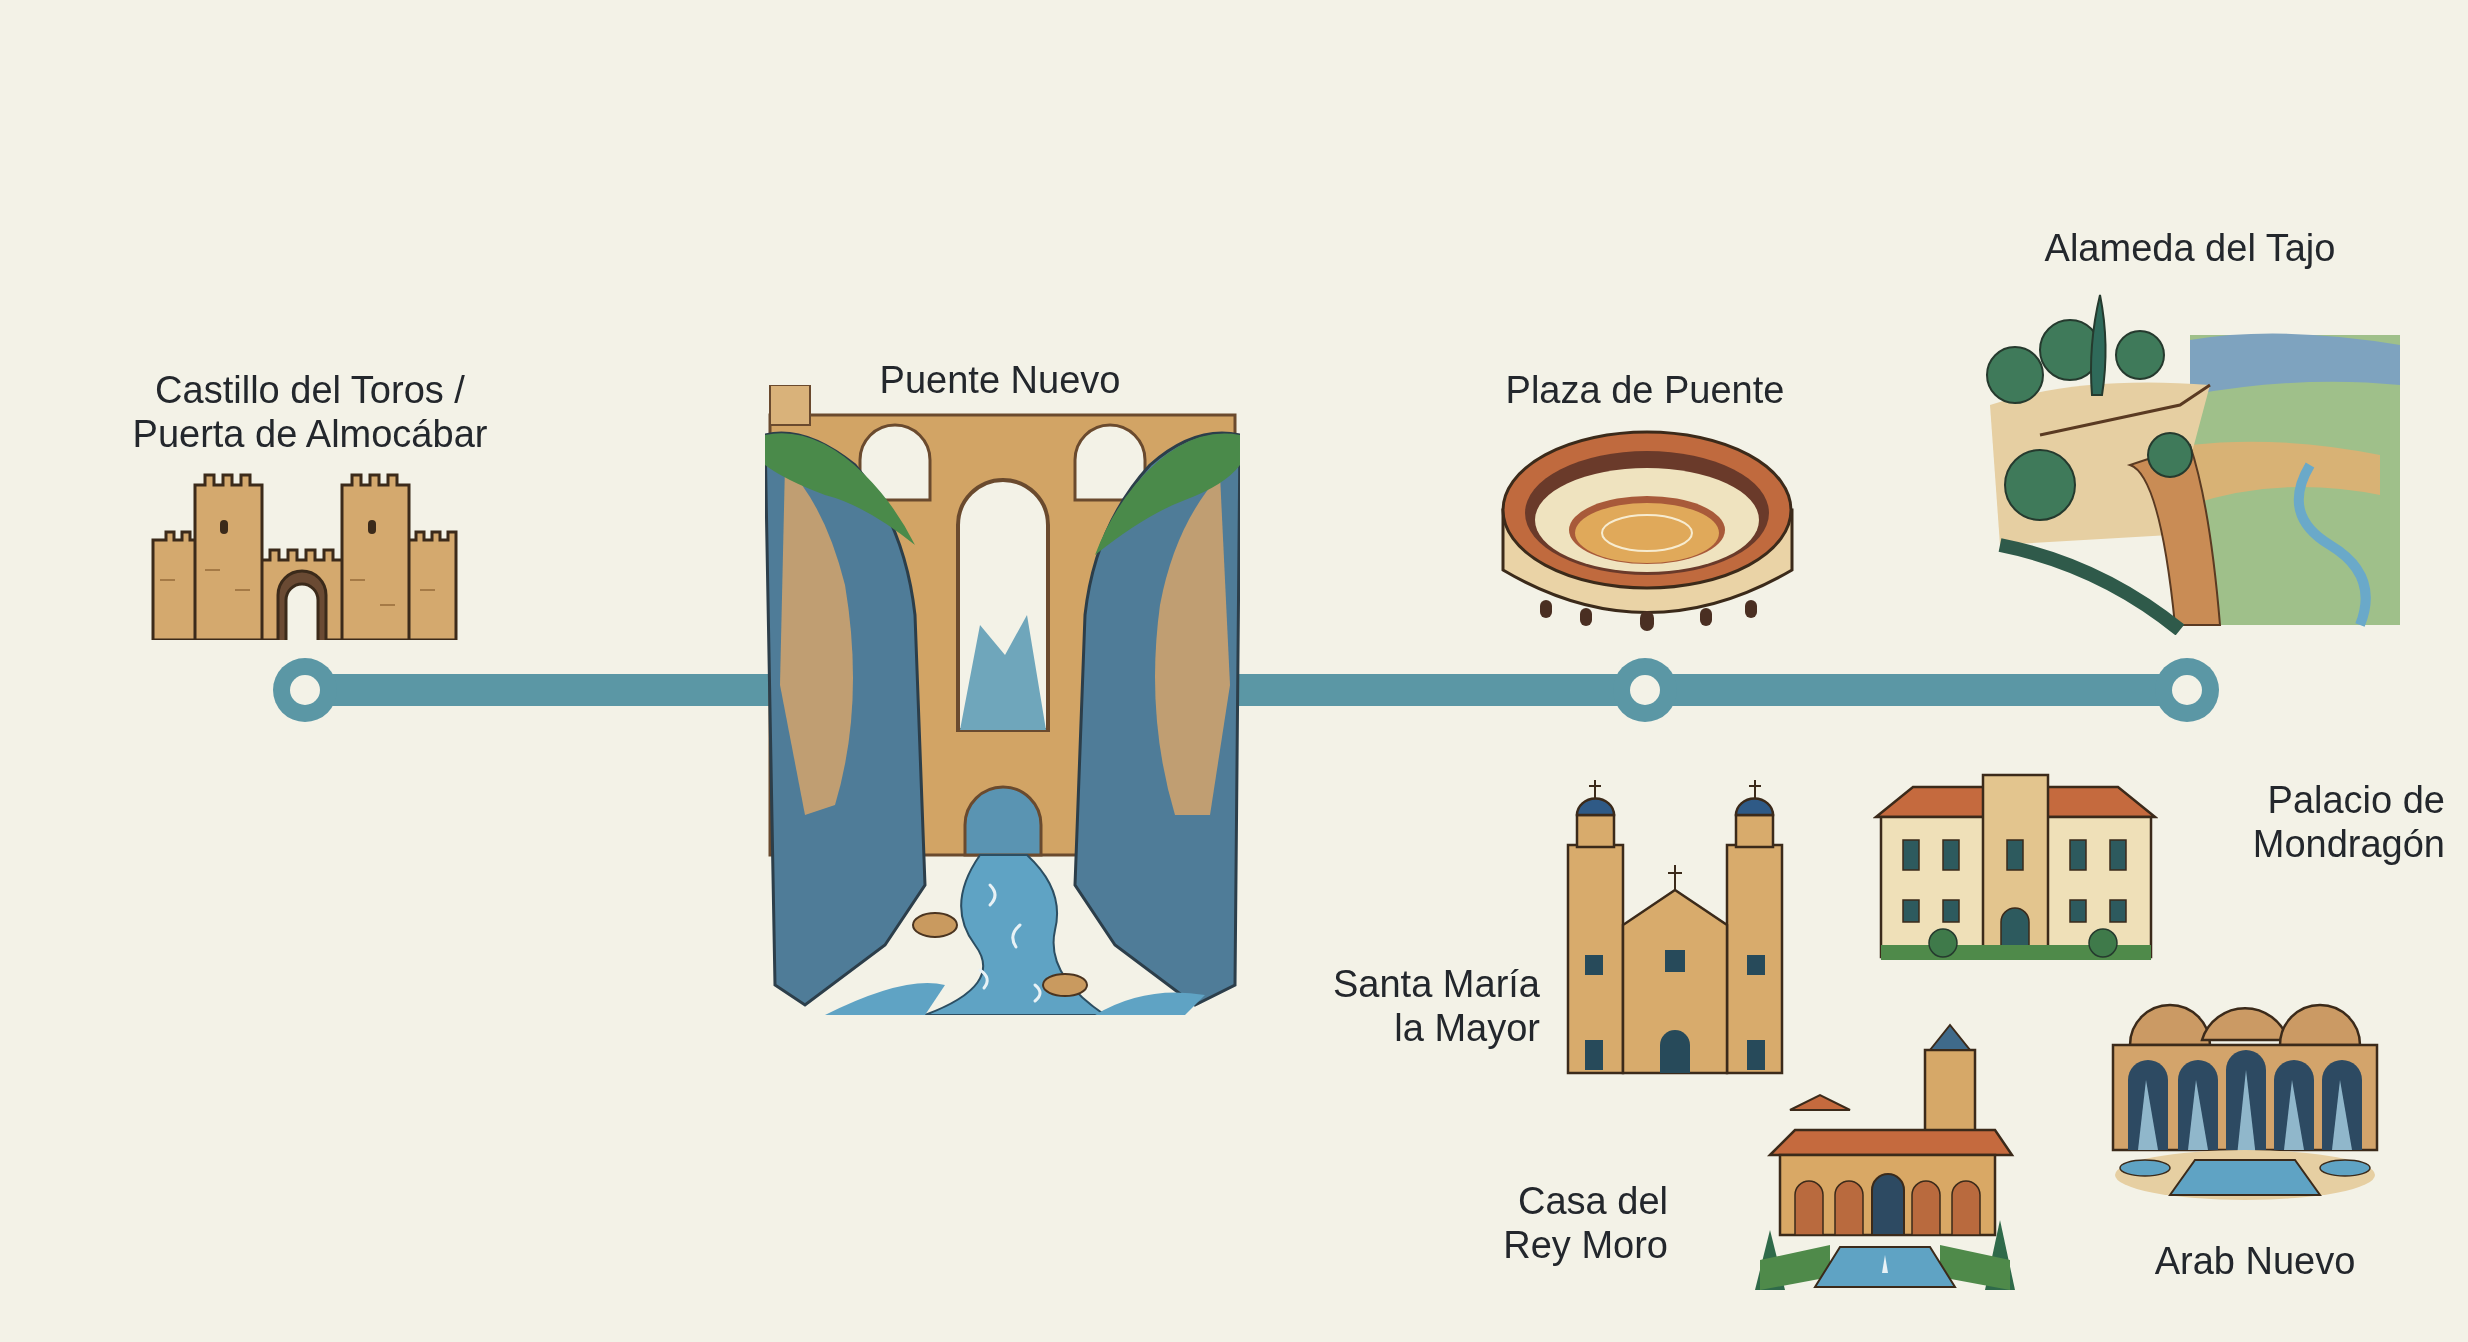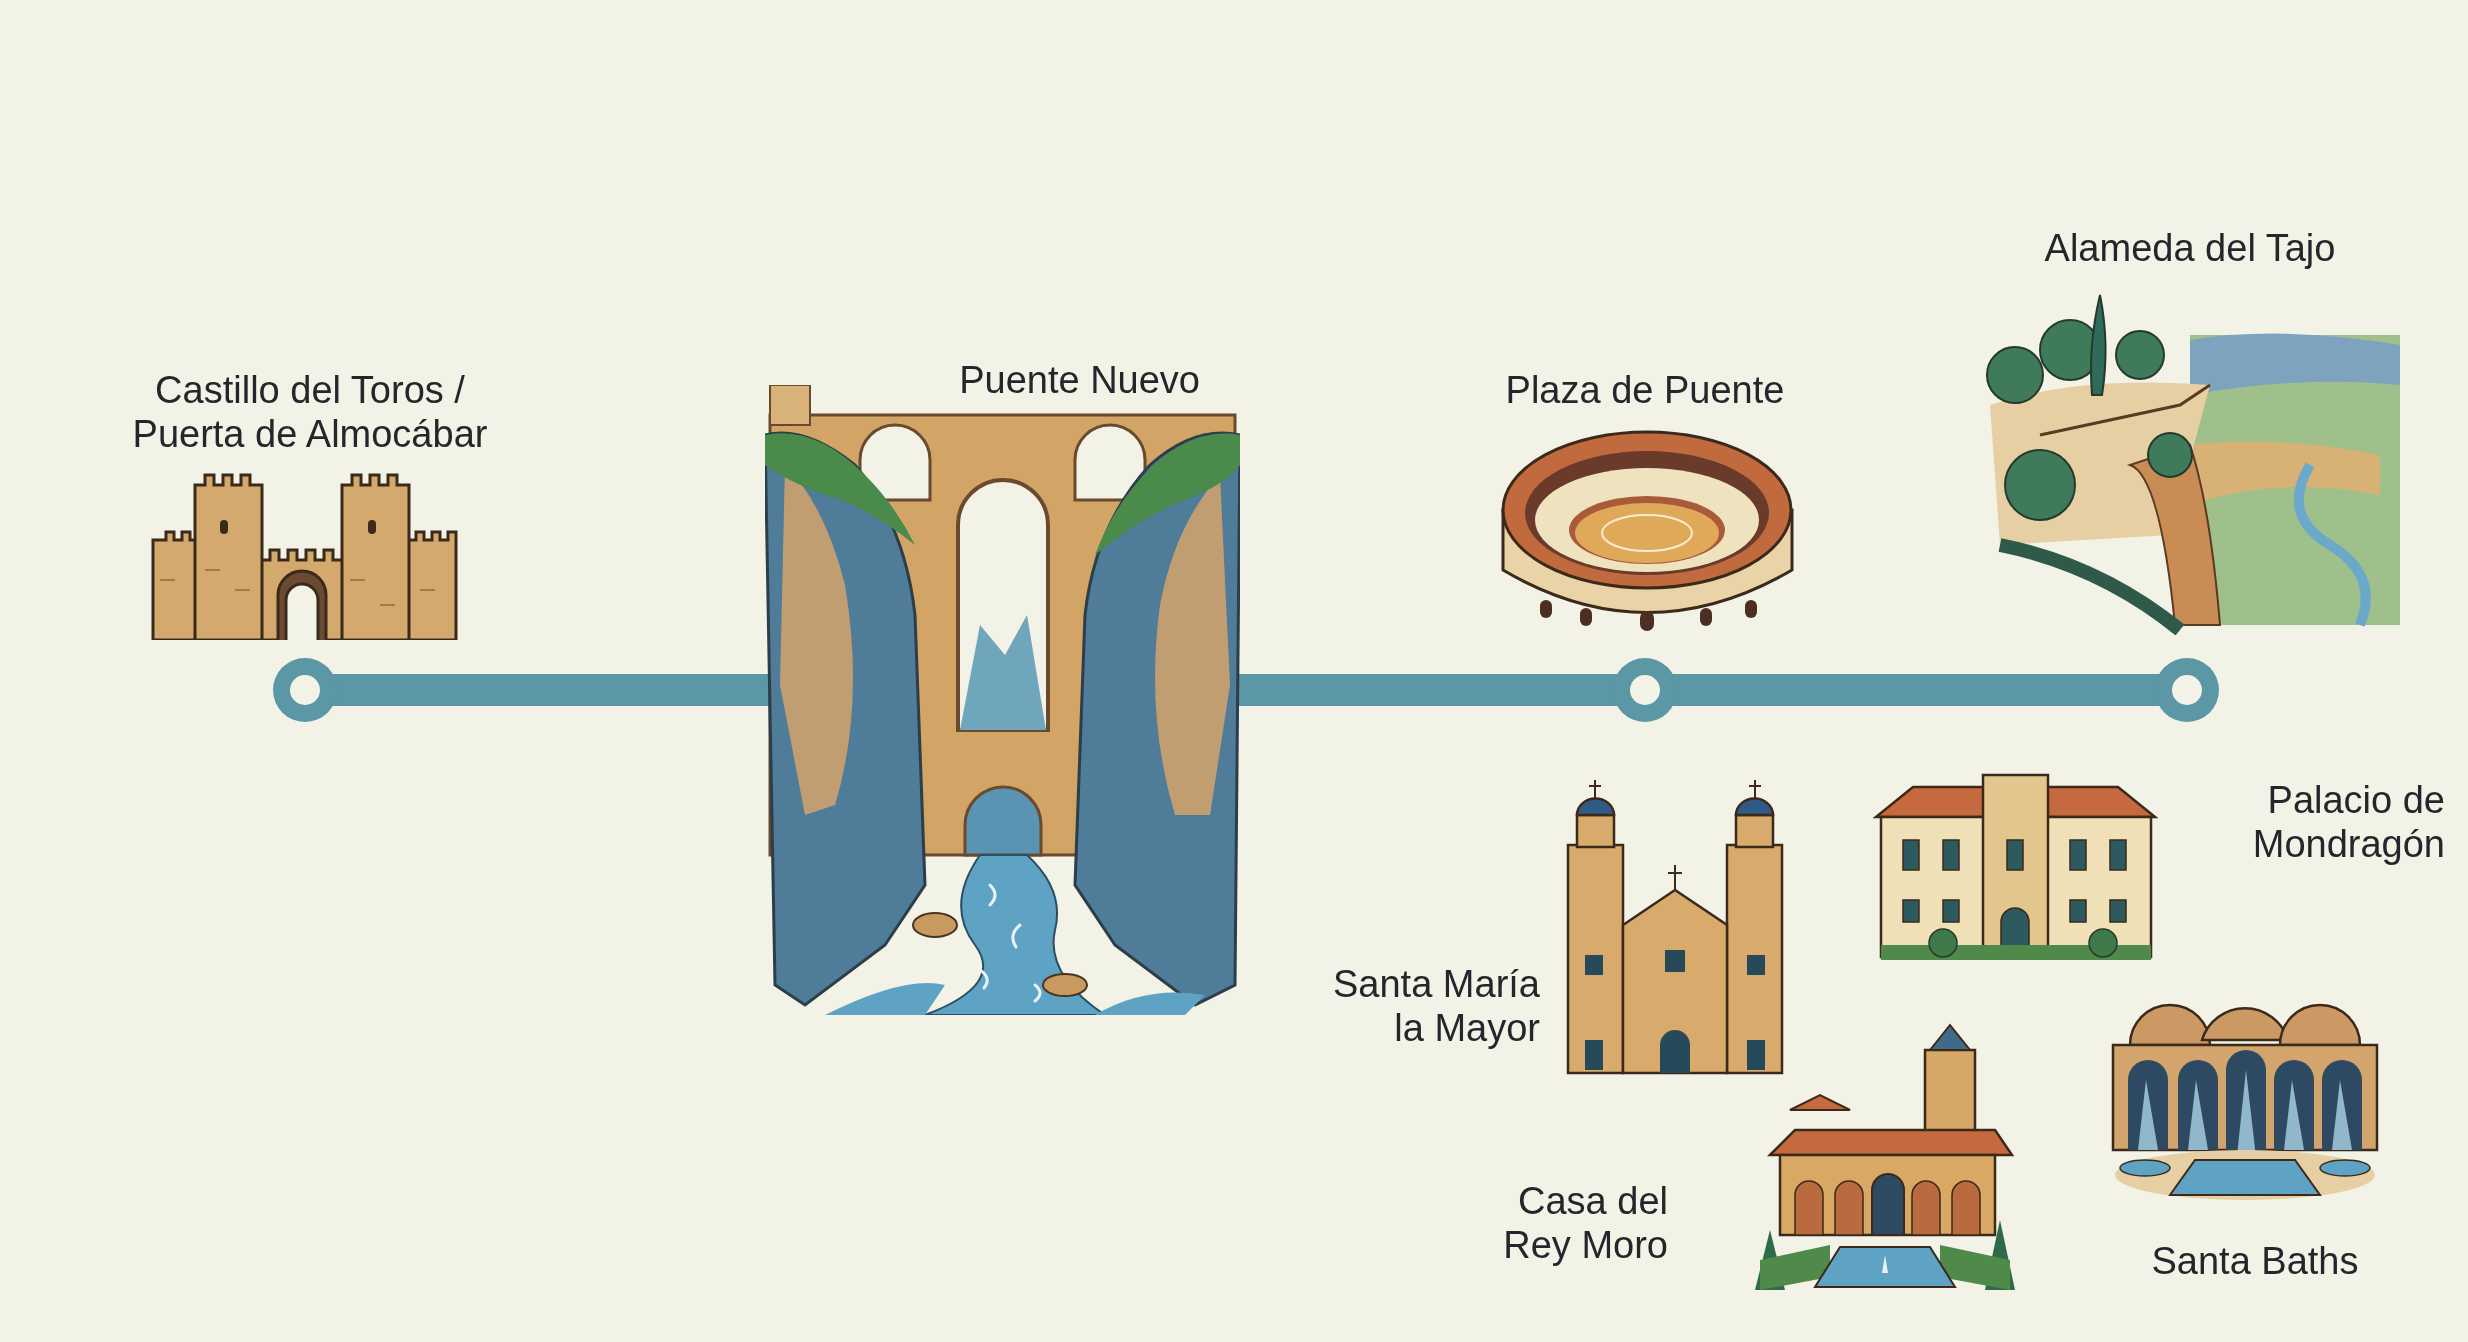--- a/index.html
+++ b/index.html
@@ -71,21 +71,21 @@
       <line x1="55" y1="100" x2="70" y2="100"></line>
         <line x1="85" y1="120" x2="100" y2="120"></line>
       <line x1="200" y1="110" x2="215" y2="110"></line>
         <line x1="230" y1="135" x2="245" y2="135"></line>
       <line x1="10" y1="110" x2="25" y2="110"></line>
         <line x1="270" y1="120" x2="285" y2="120"></line>
     </g>
   </svg>
 </div>
 
-<div class="label title" style="left:800px; top:342px; width:400px;text-align:right;">Puente Nuevo</div>
+<div class="label title" style="left:800px; top:342px; width:400px;">Puente Nuevo</div>
 <div class="illus" style="left:765px; top:385px;">
   <svg width="475" height="630" viewBox="0 0 475 630">
 
     <rect x="0" y="0" width="475" height="630" fill="none"></rect>
 
     <path d="M5 30 L470 30 L470 470 L5 470 Z" fill="#d2a465" stroke="#6a4a2e" stroke-width="3"></path>
     <rect x="5" y="0" width="40" height="40" fill="#d9b27a" stroke="#6a4a2e" stroke-width="2"></rect>
 
     <path d="M95 115 v-40 a35 35 0 0 1 70 0 v40 z" fill="#f3f2e7" stroke="#6a4a2e" stroke-width="3"></path>
     <path d="M310 115 v-40 a35 35 0 0 1 70 0 v40 z" fill="#f3f2e7" stroke="#6a4a2e" stroke-width="3"></path>
@@ -234,21 +234,21 @@
     <path d="M122 220 v-45 a16 16 0 0 1 32 0 v45 z" fill="#2d4a62" stroke="#3b2a1a" stroke-width="2"></path>
     <path d="M5 275 L20 215 L35 275 Z" fill="#2f6a4a"></path>
       <path d="M235 275 L250 205 L265 275 Z" fill="#2f6a4a"></path>
     <path d="M10 245 L80 230 L80 262 L10 275 Z" fill="#4f8a4a"></path>
       <path d="M190 230 L260 245 L260 275 L190 262 Z" fill="#4f8a4a"></path>
     <path d="M65 272 L90 232 L180 232 L205 272 Z" fill="#5fa3c4" stroke="#3b2a1a" stroke-width="2"></path>
     <path d="M135 240 L132 258 L138 258 Z" fill="#e8f2f6"></path>
   </svg>
 </div>
 
-<div class="label title" style="left:2120px; top:1223px; width:270px;">Santa Baths</div>
+<div class="label title" style="left:2120px; top:1223px; width:270px;">Arab Nuevo</div>
 <div class="illus" style="left:2110px; top:985px;">
   <svg width="270" height="215" viewBox="0 0 270 215">
     <path d="M20 60 a40 40 0 0 1 80 0 z" fill="#cb9a64" stroke="#3b2a1a" stroke-width="2.5"></path>
     <path d="M92 55 a45 45 0 0 1 86 0 z" fill="#cb9a64" stroke="#3b2a1a" stroke-width="2.5"></path>
     <path d="M170 60 a40 40 0 0 1 80 0 z" fill="#cb9a64" stroke="#3b2a1a" stroke-width="2.5"></path>
     <rect x="3" y="60" width="264" height="105" fill="#d3a46b" stroke="#3b2a1a" stroke-width="2.5"></rect>
     <g fill="#2d4a62">
       <path d="M18 165 v-70 a20 20 0 0 1 40 0 v70 z"></path>
         <path d="M68 165 v-70 a20 20 0 0 1 40 0 v70 z"></path>
       <path d="M116 165 v-80 a20 20 0 0 1 40 0 v80 z"></path>

